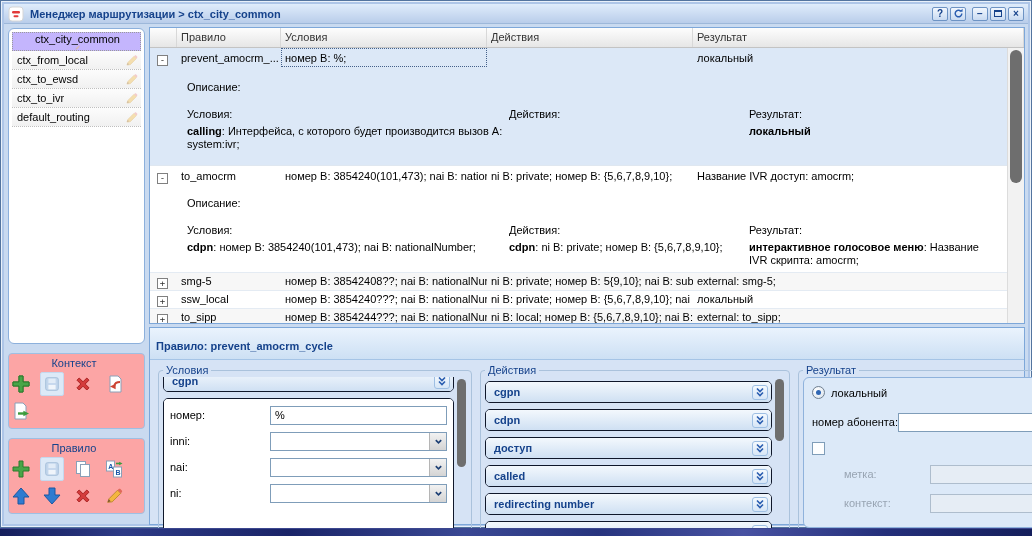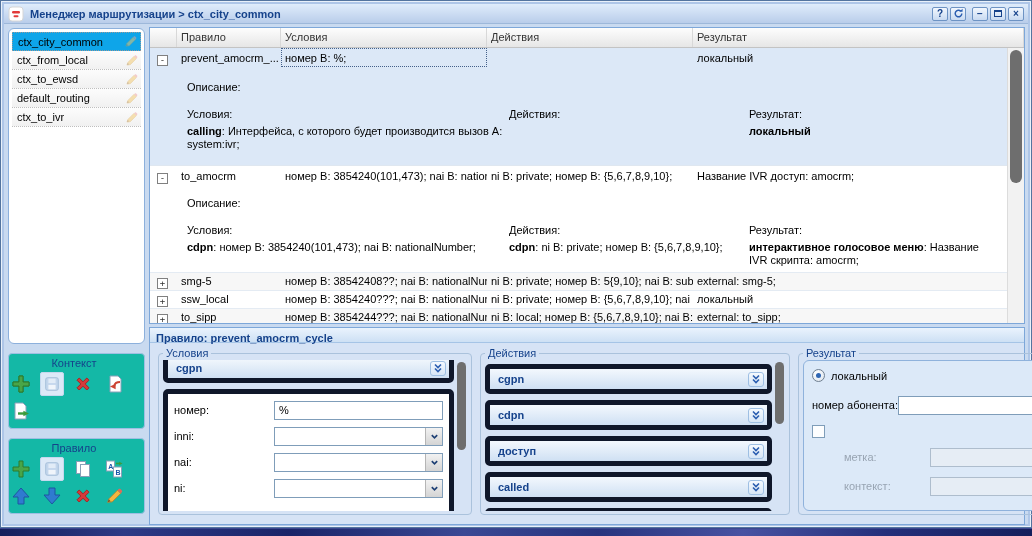--- a/index.html
+++ b/index.html
@@ -39,25 +39,25 @@
   .sidebar { position:absolute; left:7px; top:27px; width:137px; bottom:6px; }
   .ctx-list {
     height:316px; background:#fff; border:1px solid #8cb0dc; border-radius:6px;
     padding:3px; overflow:hidden;
   }
   .ctx-item {
     height:19px; display:flex; align-items:center; justify-content:space-between;
     padding:0 3px 0 5px; border-bottom:1px dotted #bfbfbf;
     background:linear-gradient(#fcfcfc,#f1f1f1); cursor:pointer;
   }
-  .ctx-item.selected { background:#0ea5e9; border:1px dotted #9a9a9a; border-bottom:1px dotted #9a9a9a; }
+  .ctx-item.selected { background:#c4b5fd; border:1px dotted #9a9a9a; border-bottom:1px dotted #9a9a9a;flex-direction:column; }
   .ctx-item svg { opacity:.5; }
 
   .toolbox {
-    margin-top:9px; background:#14b8a6; border:1px solid #9ebfe3; border-radius:4px;
+    margin-top:9px; background:#fca5a5; border:1px solid #9ebfe3; border-radius:4px;
     padding:2px 5px 5px 0;
   }
   .toolbox-title { text-align:center; color:#15428b; padding:1px 0 3px 0; }
   .toolbox-grid { display:flex; flex-wrap:wrap; gap:3px 7px; }
   .tbtn {
     width:24px; height:24px; border:0; background:transparent; padding:0; cursor:pointer;
     display:flex; align-items:center; justify-content:center;
   }
   .tbtn.disabled { background:#dce9f7; border:1px solid #c5d8ee; border-radius:2px; }
 
@@ -101,40 +101,40 @@
   .bold { font-weight:bold; }
   .collapsed-row { border-top:1px solid #e4ebf3; height:18px; }
   .collapsed-row:nth-child(odd) { background:#f7f7f7; }
 
   
   .editor {
     position:absolute; left:148px; top:326px; width:876px; height:198px;
     background:#d6e3f5; border:1px solid #7da7d9;
   }
   .editor-header {
-    height:15px; background:linear-gradient(#eaf3fd,#cde0f4);
+    height:32px; background:linear-gradient(#eaf3fd,#cde0f4);
     border-bottom:1px solid #a5c4e6; color:#15428b; font-weight:bold;
-    padding:4px 6px;
+    padding:12px 6px;
   }
   .editor-body { display:flex; gap:8px; padding:4px 6px 4px 8px; height:176px; }
   fieldset {
     border:1px solid #aac2dc; border-radius:4px; margin:0; padding:1px 4px 3px 4px;
     overflow:hidden; position:relative;
   }
   legend { color:#15428b; padding:0 3px; font-size:11px; }
   .fs-cond { width:314px; flex:none; }
   .fs-act  { width:310px; flex:none; }
   .fs-res  { width:224px; flex:none; }
   .fs-inner { display:flex; height:100%; gap:2px; }
   .panel-stack { flex:1; overflow:hidden; position:relative; }
   .mini-scroll { width:11px; position:relative; }
   .mini-thumb { position:absolute; left:1px; right:1px; background:#6e6e6e; border-radius:5px; }
 
   .acc-panel {
-    border:5px solid #0f172a; border-radius:5px; margin-bottom:6px; overflow:hidden;
+    border:1px solid #0f172a; border-radius:5px; margin-bottom:6px; overflow:hidden;
     background:#fff;
   }
   .acc-header {
     height:20px; display:flex; align-items:center; justify-content:space-between;
     background:linear-gradient(#f3f8fd,#cfe0f3); padding:0 3px 0 8px;
     color:#15428b; font-weight:bold; cursor:pointer;
   }
   .chev-btn {
     width:16px; height:15px; border:1px solid #9ebfe3; border-radius:3px;
     background:linear-gradient(#f4f9fe,#d7e6f6); padding:0; display:flex;
@@ -235,29 +235,29 @@
       </div>
       <div class="ctx-item">
         <span>ctx_to_ewsd</span>
         <svg width="13" height="13" viewBox="0 0 20 20">
             <path d="M3 17l1.5-4L14 3.5 17.5 7 8 16.5z" fill="#f4c86a" stroke="#d9a94e"></path>
             <path d="M14 3.5L17.5 7l1.2-1.2c.5-.5.5-1.4 0-1.9l-1.6-1.6c-.5-.5-1.4-.5-1.9 0z" fill="#eda0a0"></path>
             <path d="M3 17l1.2-3.3 2.1 2.1z" fill="#9a7b4f"></path>
           </svg>
       </div>
       <div class="ctx-item">
-        <span>default_routing</span>
+        <span>ctx_to_ivr</span>
         <svg width="13" height="13" viewBox="0 0 20 20">
             <path d="M3 17l1.5-4L14 3.5 17.5 7 8 16.5z" fill="#f4c86a" stroke="#d9a94e"></path>
             <path d="M14 3.5L17.5 7l1.2-1.2c.5-.5.5-1.4 0-1.9l-1.6-1.6c-.5-.5-1.4-.5-1.9 0z" fill="#eda0a0"></path>
             <path d="M3 17l1.2-3.3 2.1 2.1z" fill="#9a7b4f"></path>
           </svg>
       </div>
       <div class="ctx-item">
-        <span>ctx_to_ivr</span>
+        <span>default_routing</span>
         <svg width="13" height="13" viewBox="0 0 20 20">
             <path d="M3 17l1.5-4L14 3.5 17.5 7 8 16.5z" fill="#f4c86a" stroke="#d9a94e"></path>
             <path d="M14 3.5L17.5 7l1.2-1.2c.5-.5.5-1.4 0-1.9l-1.6-1.6c-.5-.5-1.4-.5-1.9 0z" fill="#eda0a0"></path>
             <path d="M3 17l1.2-3.3 2.1 2.1z" fill="#9a7b4f"></path>
           </svg>
       </div>
     </div>
 
     <div class="toolbox">
       <div class="toolbox-title">Контекст</div>

